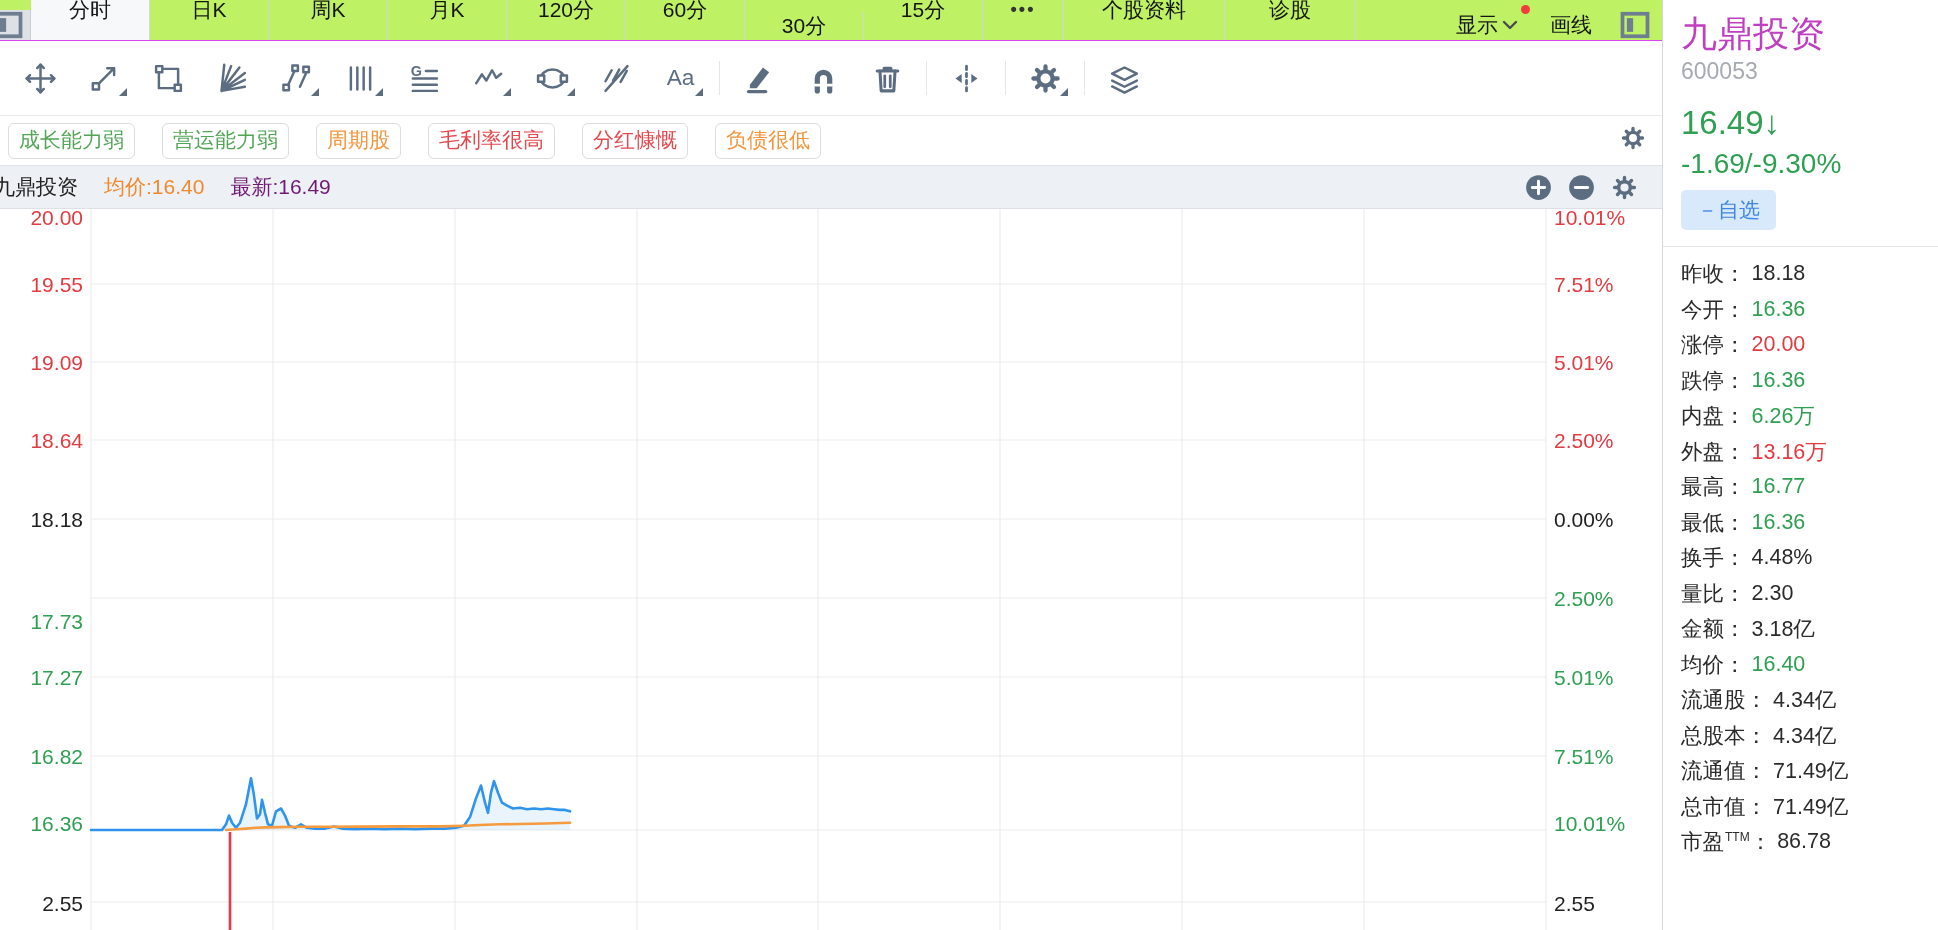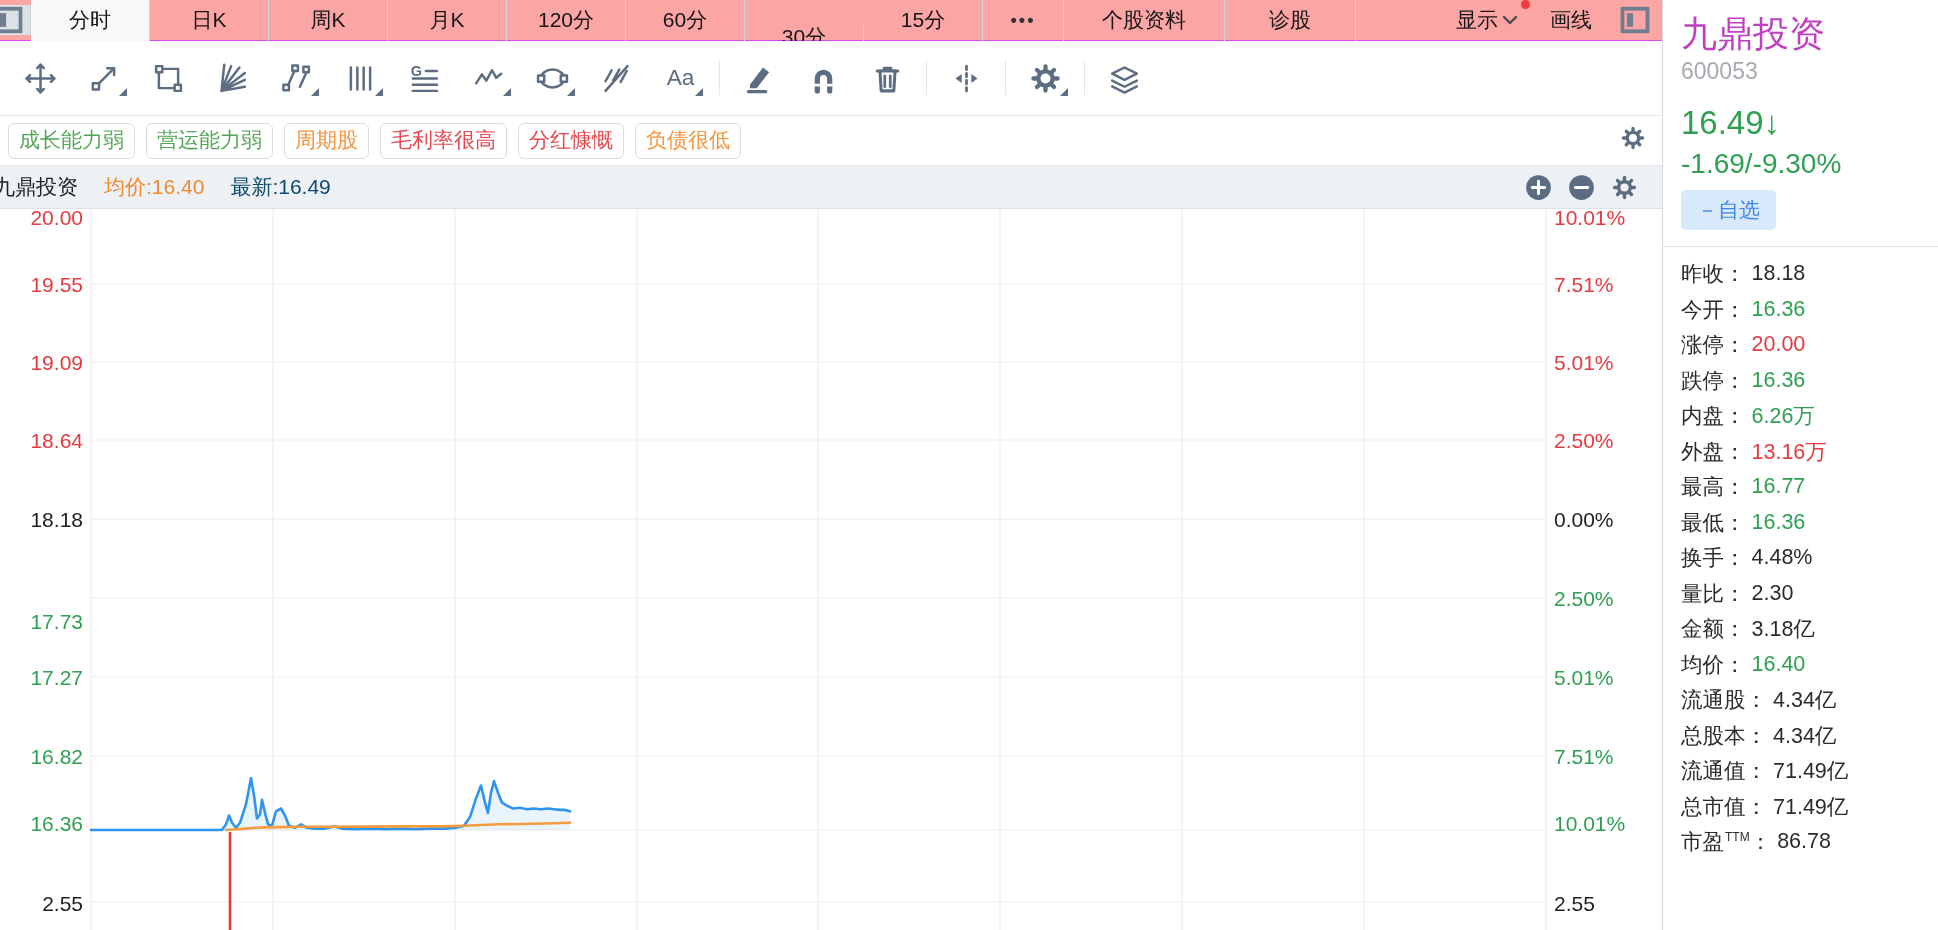--- a/index.html
+++ b/index.html
@@ -1,21 +1,21 @@
 <!DOCTYPE html>
 <html><head>
 <meta charset="utf-8">
 <style>
   html,body{margin:0;padding:0;background:#fff;}
   .app{position:relative;width:1938px;height:930px;overflow:hidden;background:#fff;
        font-family:"Liberation Sans","DejaVu Sans",sans-serif;-webkit-font-smoothing:antialiased;}
   .main{position:absolute;left:0;top:0;width:1662px;height:930px;}
   
-  .tabbar{position:absolute;left:0;top:0;width:1662px;height:40px;background:#fca5a5;
-          border-bottom:1px solid #d946ef;display:flex;align-items:center;}
+  .tabbar{position:absolute;left:0;top:0;width:1662px;height:40px;background:#bef264;
+          border-bottom:1px solid #d946ef;display:flex;align-items:flex-end;}
   .paneltoggle{width:30px;display:flex;align-items:center;justify-content:center;background:#dde1e6;
                border-right:1px solid #c9ced4;overflow:hidden;}
   .paneltoggle svg{flex:none;}
   .paneltoggle.leftcut svg{margin-left:-14px;}
   .tab{display:flex;align-items:center;justify-content:center;font-size:21px;color:#151515;
        border-right:1px solid #d2d6db;cursor:default;white-space:nowrap;}
   .tab.active{background:#f6f8fa;}
   .tab.dots{font-weight:bold;letter-spacing:2px;font-size:18px;color:#333;}
   .tabbar-right{margin-left:auto;display:flex;align-items:center;gap:26px;padding-right:10px;}
   .display-btn{position:relative;font-size:21px;color:#151515;display:flex;align-items:center;gap:4px;padding-right:6px;}
@@ -34,21 +34,21 @@
            border-top:1px solid #e8eaee;display:flex;align-items:center;gap:11px;padding-left:8px;box-sizing:border-box;}
   .tag{border:1px solid #dcdcdc;border-radius:6px;padding:2px 10px 4px;font-size:21px;background:#fff;}
   .tag.green{color:#53a556;} .tag.orange{color:#f5953d;} .tag.red{color:#e5494f;}
   .tags-gear{position:absolute;right:16px;top:9px;}
   
   .chartheader{position:absolute;left:0;top:165px;width:1662px;height:44px;background:#edf0f4;
                border-top:1px solid #e0e3e8;border-bottom:1px solid #dde1e6;display:flex;align-items:center;
                font-size:21px;box-sizing:border-box;}
   .ch-name{color:#222;margin-left:-6px;}
   .ch-avg{color:#f08a2e;margin-left:26px;}
-  .ch-latest{color:#0c4a6e;margin-left:26px;}
+  .ch-latest{color:#701a75;margin-left:26px;}
   .ch-icons{margin-left:auto;display:flex;align-items:center;gap:16px;padding-right:24px;}
   
   .chartarea{position:absolute;left:0;top:209px;width:1662px;height:721px;background:#fff;}
   .axis-label{position:absolute;font-size:21px;line-height:21px;white-space:nowrap;}
   .axis-label.left{left:3px;width:80px;text-align:right;}
   .axis-label.right{left:1554px;text-align:left;}
   .axis-red{color:#e23b41;} .axis-green{color:#2fa052;} .axis-black{color:#1f1f1f;}
   
   .sidebar{position:absolute;left:1662px;top:0;width:276px;height:930px;background:#fff;
            border-left:1px solid #d4d8dd;box-sizing:border-box;}
@@ -223,21 +223,21 @@
         <div class="tool">
           <svg width="33" height="33" viewBox="0 0 24 24">
             <path d="M3 8.5 12 4l9 4.5L12 13z"></path>
             <path d="M3 13.5l9 4.5 9-4.5"></path>
             <path d="M3 17.8l9 4.5 9-4.5"></path>
           </svg>
         </div>
       </div>
 
     <div class="tagsrow">
-      <div id="tags-host" style="display:flex;align-items:flex-start;gap:11px;">
+      <div id="tags-host" style="display:flex;align-items:flex-start;gap:27px;">
           <div class="tag green">成长能力弱</div>
           <div class="tag green">营运能力弱</div>
           <div class="tag orange">周期股</div>
           <div class="tag red">毛利率很高</div>
           <div class="tag red">分红慷慨</div>
           <div class="tag orange">负债很低</div>
         </div>
       <div class="tags-gear">
         <svg width="26" height="26" viewBox="0 0 24 24">
           <g stroke="#5d6d81" fill="none" stroke-width="3.1" stroke-linecap="round">

